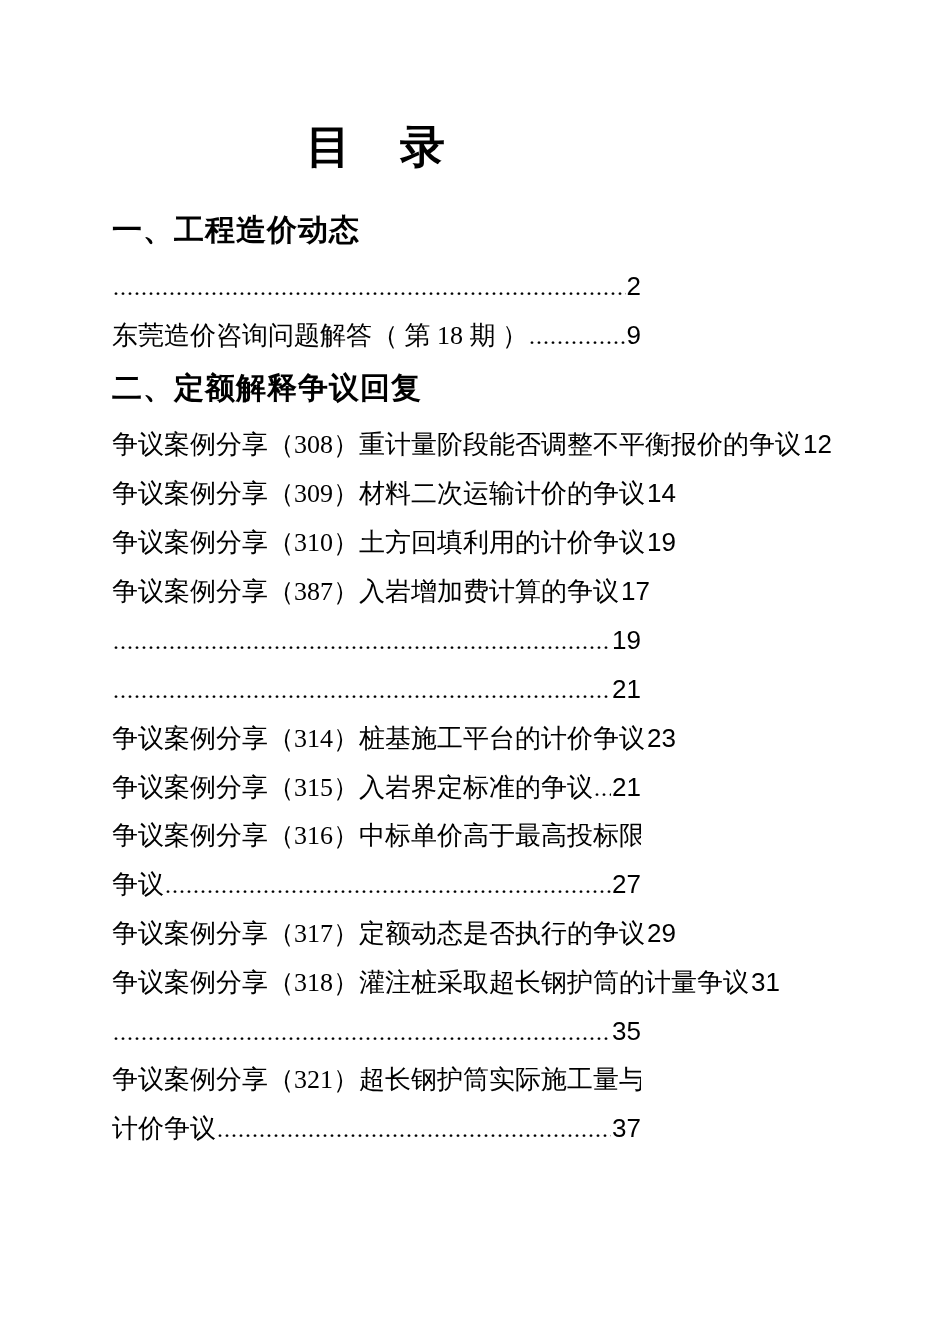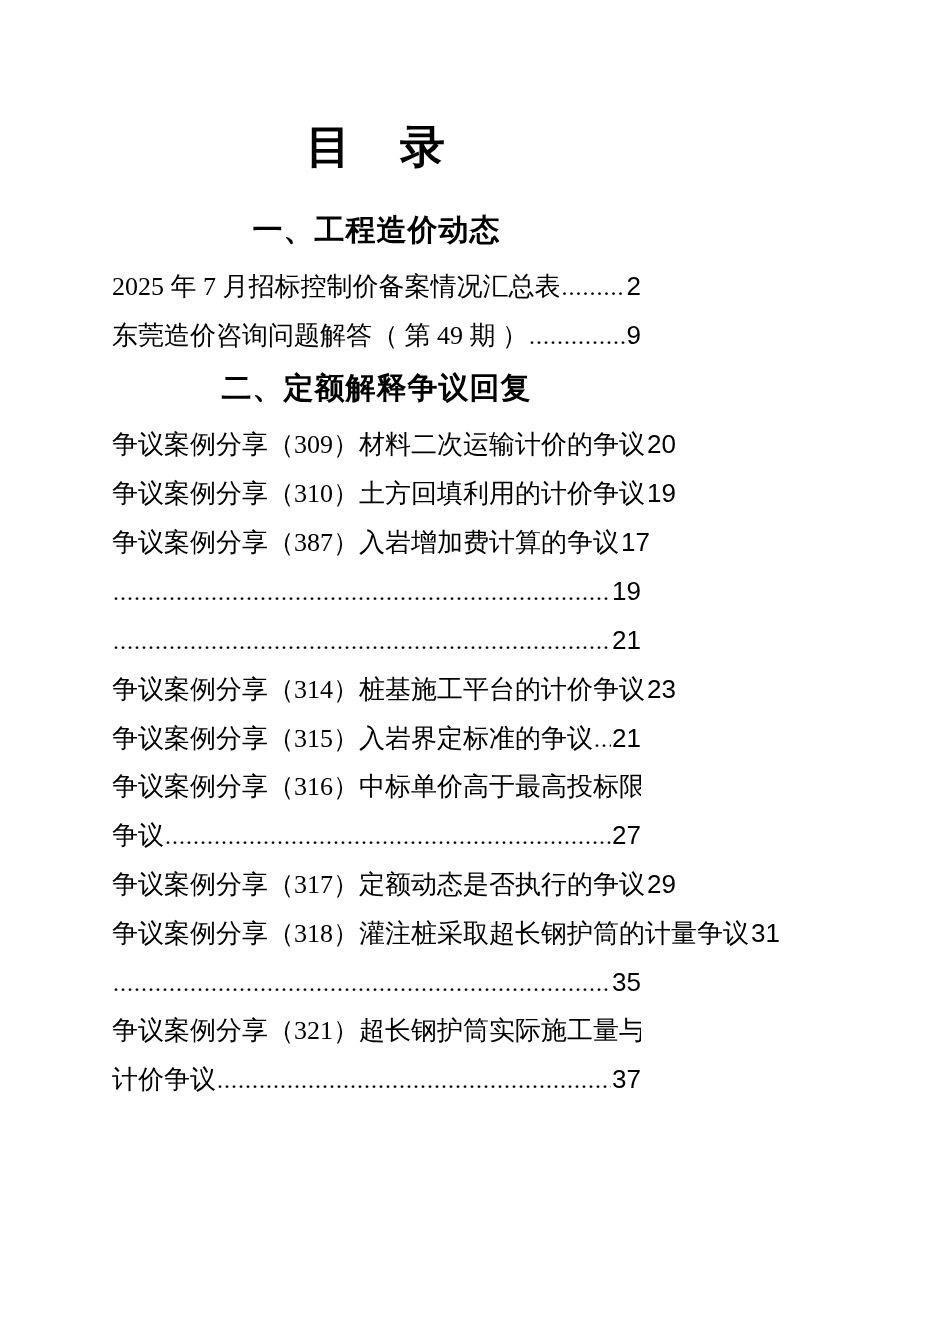--- a/index.html
+++ b/index.html
@@ -23,21 +23,21 @@
     line-height: 1;
     text-align: center;
     margin: 0 0 40px 0;
     letter-spacing: 2px;
   }
   .section-heading {
     font-family: "Liberation Sans", sans-serif;
     font-size: 30px;
     font-weight: bold;
     line-height: 40px;
-    text-align: center;
+    text-align: left;
     margin: 8px 0 12px 0;
     letter-spacing: 1px;
   }
   .entries { width: 100%; }
   .toc-entry { width: 100%; }
   .toc-line {
     display: flex;
     align-items: baseline;
     line-height: 48px;
     width: 100%;
@@ -77,45 +77,51 @@
 <body>
 
 <div class="page">
   <h1 class="doc-title">目　录</h1>
   <div id="sections">
   <section class="toc-section">
     <h2 class="section-heading">一、工程造价动态</h2>
     <div class="entries">
   <div class="toc-entry">
     <div class="toc-line">
-      <span class="entry-text">2025 年 7 月招标控制价备案情况汇总表</span>
       <span class="dots">................................................................................................................................................................</span>
       <span class="page-num">2</span>
     </div>
   </div>
 
   <div class="toc-entry">
     <div class="toc-line">
-      <span class="entry-text">东莞造价咨询问题解答（ 第 49 期 ）</span>
+      <span class="entry-text">东莞造价咨询问题解答（ 第 18 期 ）</span>
       <span class="dots">................................................................................................................................................................</span>
       <span class="page-num">9</span>
     </div>
   </div>
 </div>
   </section>
 
   <section class="toc-section">
     <h2 class="section-heading">二、定额解释争议回复</h2>
     <div class="entries">
+  <div class="toc-entry">
+    <div class="toc-line">
+      <span class="entry-text">争议案例分享（308）重计量阶段能否调整不平衡报价的争议</span>
+      <span class="dots">................................................................................................................................................................</span>
+      <span class="page-num">12</span>
+    </div>
+  </div>
 
   <div class="toc-entry">
     <div class="toc-line">
       <span class="entry-text">争议案例分享（309）材料二次运输计价的争议</span>
       <span class="dots">................................................................................................................................................................</span>
-      <span class="page-num">20</span>
+      <span class="page-num">14</span>
     </div>
   </div>
 
   <div class="toc-entry">
     <div class="toc-line">
       <span class="entry-text">争议案例分享（310）土方回填利用的计价争议</span>
       <span class="dots">................................................................................................................................................................</span>
       <span class="page-num">19</span>
     </div>
   </div>

